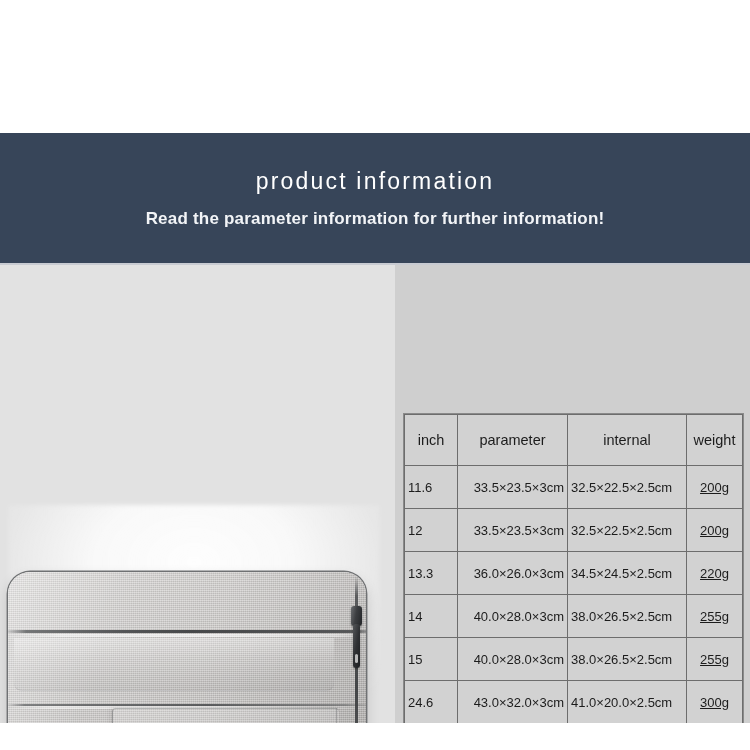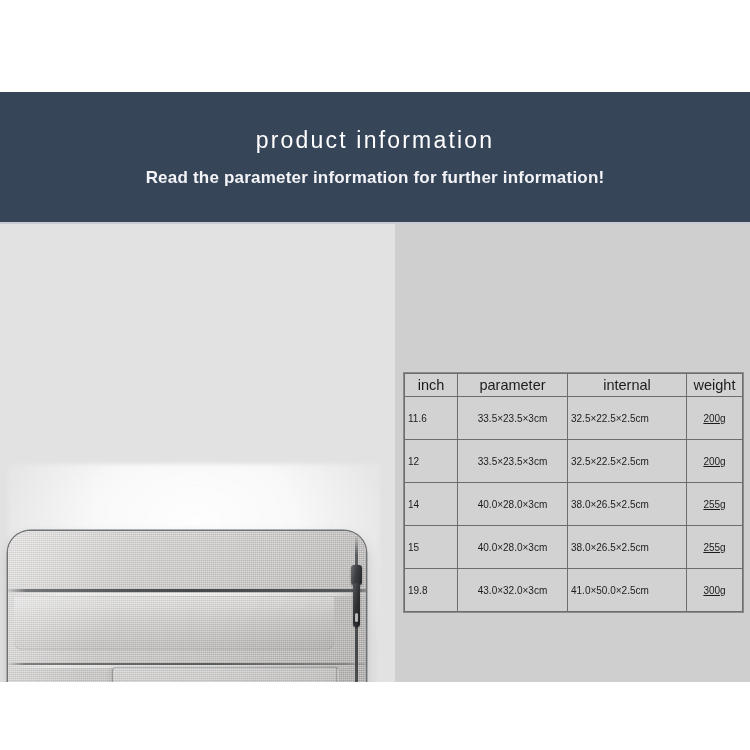--- a/index.html
+++ b/index.html
@@ -11,20 +11,21 @@
     width: 750px;
     height: 750px;
     overflow: hidden;
     font-family: "Liberation Sans", sans-serif;
   }
   #page {
     position: relative;
     width: 750px;
     height: 578px;
     background: #14b8a6;
+    margin-top: 41px;
   }
 
   
   .top-strip {
     position: absolute;
     left: 0; top: 0;
     width: 750px;
     height: 92px;
     background: #ffffff;
   }
@@ -301,29 +302,29 @@
   table.spec td {
     border: 1px solid #6d6d6d;
     color: #1c1c1c;
     font-weight: 400;
     background: #d2d2d2;
   }
   table.spec th {
     font-size: 14.5px;
     height: 22px;
     text-align: center;
-    padding: 0 2px;
+    padding: 14px 2px;
   }
   table.spec td {
-    font-size: 10px;
+    font-size: 13px;
     height: 18px;
     padding: 12px 3px;
   }
   td.c-inch  { text-align: left;   padding-left: 3px; }
-  td.c-ext   { text-align: center; }
+  td.c-ext   { text-align: right; }
   td.c-int   { }
   td.c-wt    { text-align: center; text-decoration: underline; }
   col.w-inch { width: 53px; }
   col.w-ext  { width: 110px; }
   col.w-int  { width: 119px; }
   col.w-wt   { width: 56px; }
 </style>
 </head>
 <body>
 
@@ -388,35 +389,41 @@
             <td class="c-int">32.5×22.5×2.5cm</td>
             <td class="c-wt">200g</td>
           </tr>
           <tr>
             <td class="c-inch">12</td>
             <td class="c-ext">33.5×23.5×3cm</td>
             <td class="c-int">32.5×22.5×2.5cm</td>
             <td class="c-wt">200g</td>
           </tr>
           <tr>
+            <td class="c-inch">13.3</td>
+            <td class="c-ext">36.0×26.0×3cm</td>
+            <td class="c-int">34.5×24.5×2.5cm</td>
+            <td class="c-wt">220g</td>
+          </tr>
+          <tr>
             <td class="c-inch">14</td>
             <td class="c-ext">40.0×28.0×3cm</td>
             <td class="c-int">38.0×26.5×2.5cm</td>
             <td class="c-wt">255g</td>
           </tr>
           <tr>
             <td class="c-inch">15</td>
             <td class="c-ext">40.0×28.0×3cm</td>
             <td class="c-int">38.0×26.5×2.5cm</td>
             <td class="c-wt">255g</td>
           </tr>
           <tr>
-            <td class="c-inch">19.8</td>
+            <td class="c-inch">24.6</td>
             <td class="c-ext">43.0×32.0×3cm</td>
-            <td class="c-int">41.0×50.0×2.5cm</td>
+            <td class="c-int">41.0×20.0×2.5cm</td>
             <td class="c-wt">300g</td>
           </tr>
         </tbody>
       </table>
     </div>
   </div>
 
   <div class="bottom-strip"></div>
 
 </div>

